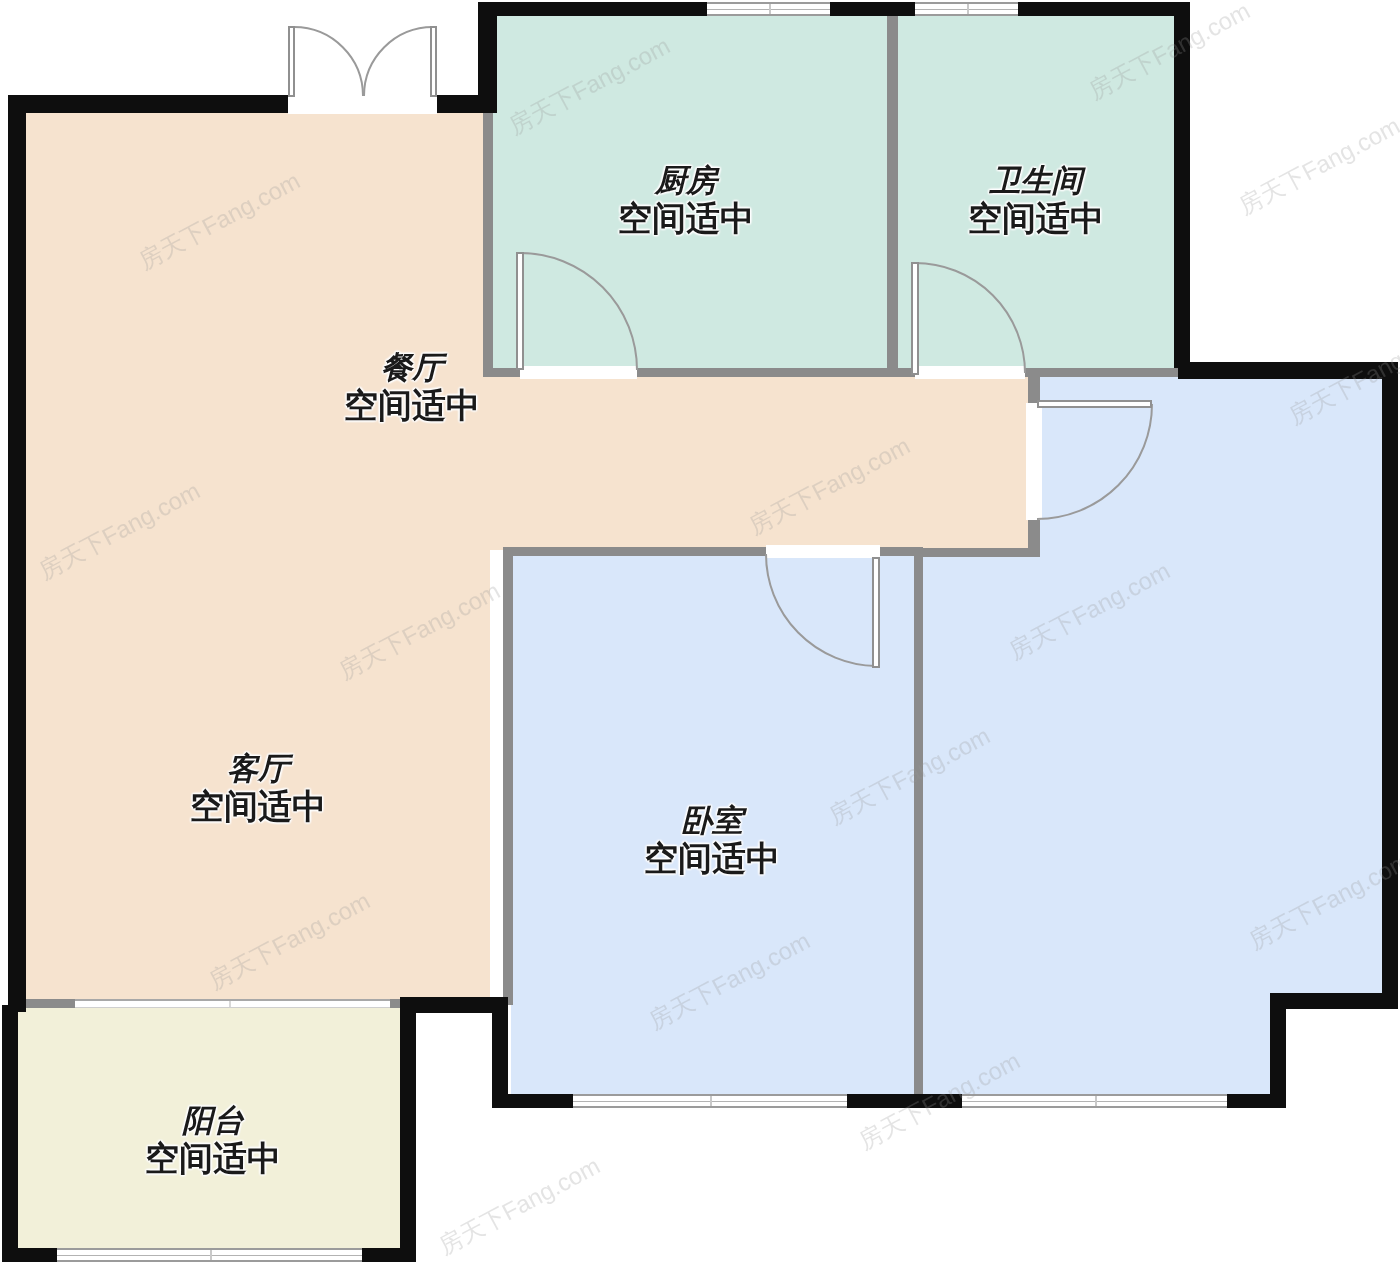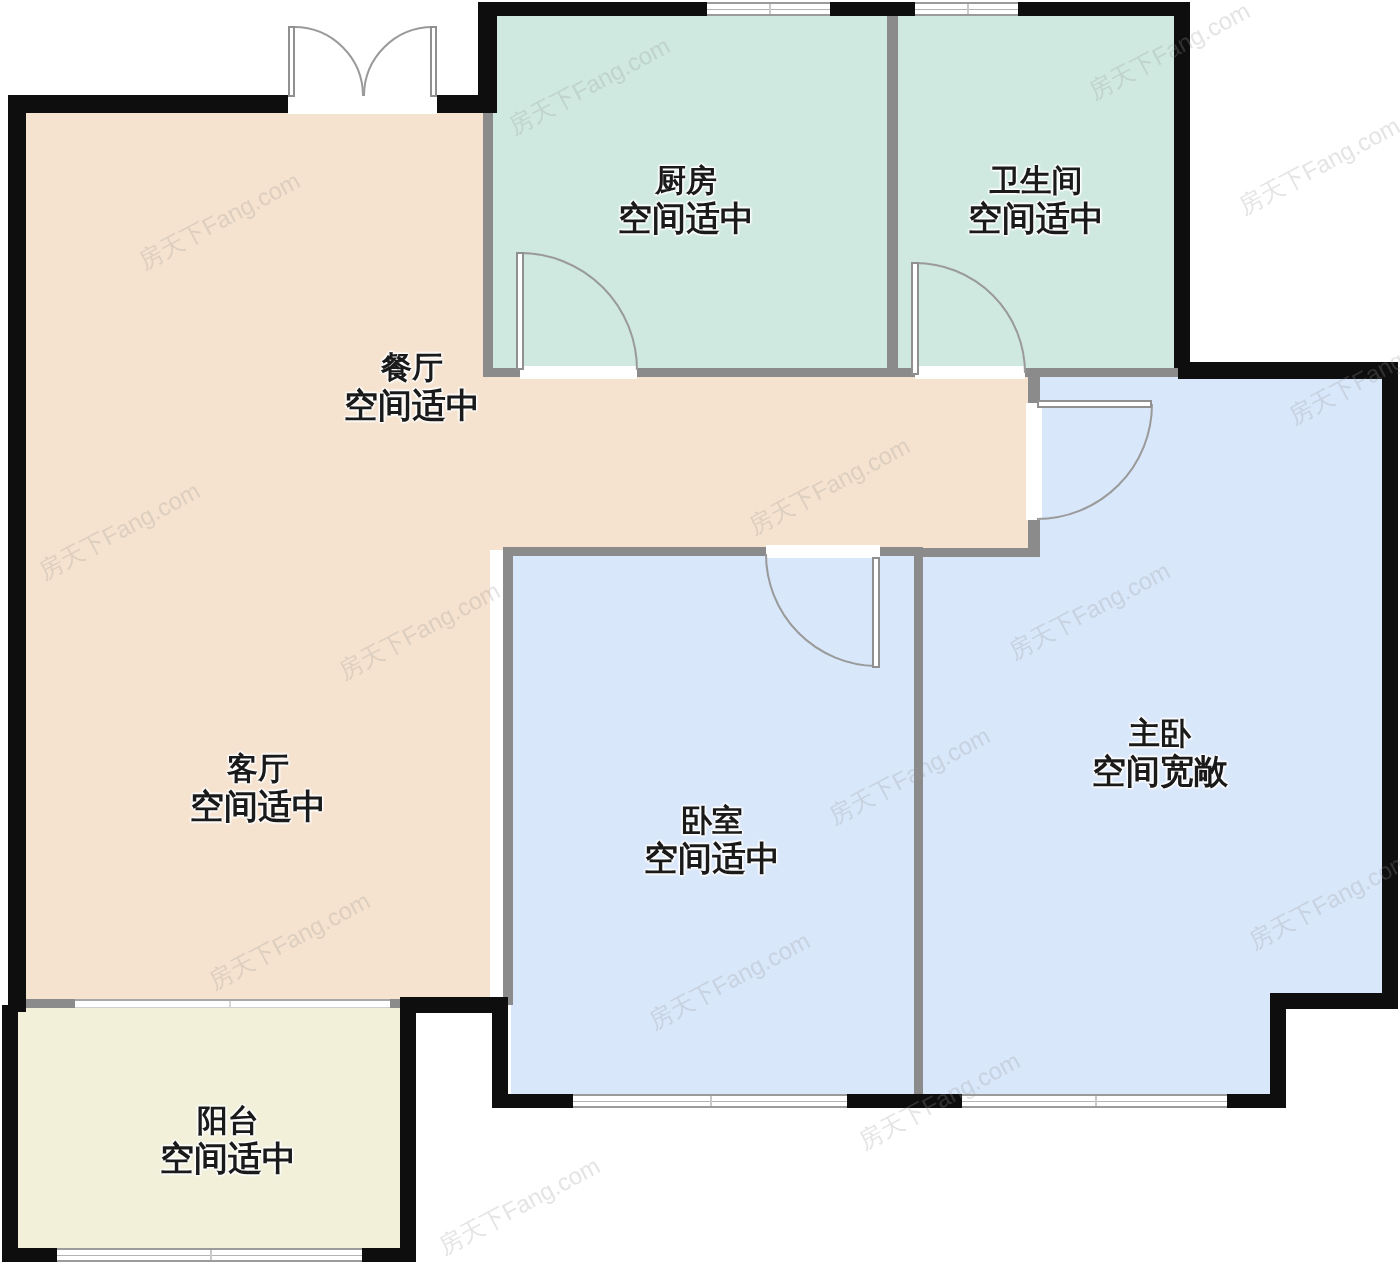--- a/index.html
+++ b/index.html
@@ -14,21 +14,21 @@
   .wallg{position:absolute;background:#8b8b8b;}
   .opening{position:absolute;background:#ffffff;}
   .leaf{position:absolute;background:#ffffff;border:2px solid #909090;box-sizing:border-box;}
   .win{position:absolute;background:#ffffff;border-top:2px solid #9b9b9b;border-bottom:2px solid #9b9b9b;box-sizing:border-box;}
   .win::before{content:'';position:absolute;left:0;right:0;top:50%;height:1px;background:#b3b3b3;}
   .win::after{content:'';position:absolute;top:0;bottom:0;left:50%;width:2px;background:#c9c9c9;}
   .slider{position:absolute;background:#ffffff;border-top:2px solid #a8a8a8;border-bottom:1px solid #cfcfcf;box-sizing:border-box;}
   .slider::after{content:'';position:absolute;top:0;bottom:0;left:49%;width:2px;background:#d8d8d8;}
   .room-label{position:absolute;transform:translate(-50%,-50%);text-align:center;color:#1a1a1a;font-weight:bold;white-space:nowrap;
       text-shadow:0 0 3px #fff,0 0 3px #fff,1px 1px 2px #fff,-1px -1px 2px #fff,1px -1px 2px #fff,-1px 1px 2px #fff;}
-  .room-label .name{display:block;font-size:31px;line-height:37px;}
+  .room-label .name{display:block;font-size:31px;line-height:37px;font-style:italic;}
   .room-label .status{display:block;font-size:34px;line-height:39px;}
   .wm{position:absolute;transform:rotate(-28deg);font-size:24px;color:rgba(150,150,150,0.26);white-space:nowrap;pointer-events:none;}
   svg.doors{position:absolute;left:0;top:0;pointer-events:none;}
 </style>
 </head>
 <body>
 
 <div id="plan">
 
   <div class="room fill-warm" style="left:24px;top:110px;width:466px;height:892px;"></div>
@@ -120,25 +120,21 @@
     <span class="status">空间适中</span>
   </div>
   <div class="room-label" style="left:258px;top:788px;">
     <span class="name">客厅</span>
     <span class="status">空间适中</span>
   </div>
   <div class="room-label" style="left:712px;top:840px;">
     <span class="name">卧室</span>
     <span class="status">空间适中</span>
   </div>
-  <div class="room-label" style="left:1160px;top:753px;">
-    <span class="name">主卧</span>
-    <span class="status">空间宽敞</span>
-  </div>
-  <div class="room-label" style="left:228px;top:1140px;">
+  <div class="room-label" style="left:213px;top:1140px;">
     <span class="name">阳台</span>
     <span class="status">空间适中</span>
   </div>
 
   <span class="wm" style="left:500px;top:70px;">房天下Fang.com</span>
   <span class="wm" style="left:1080px;top:35px;">房天下Fang.com</span>
   <span class="wm" style="left:130px;top:205px;">房天下Fang.com</span>
   <span class="wm" style="left:1230px;top:150px;">房天下Fang.com</span>
   <span class="wm" style="left:30px;top:515px;">房天下Fang.com</span>
   <span class="wm" style="left:330px;top:615px;">房天下Fang.com</span>

